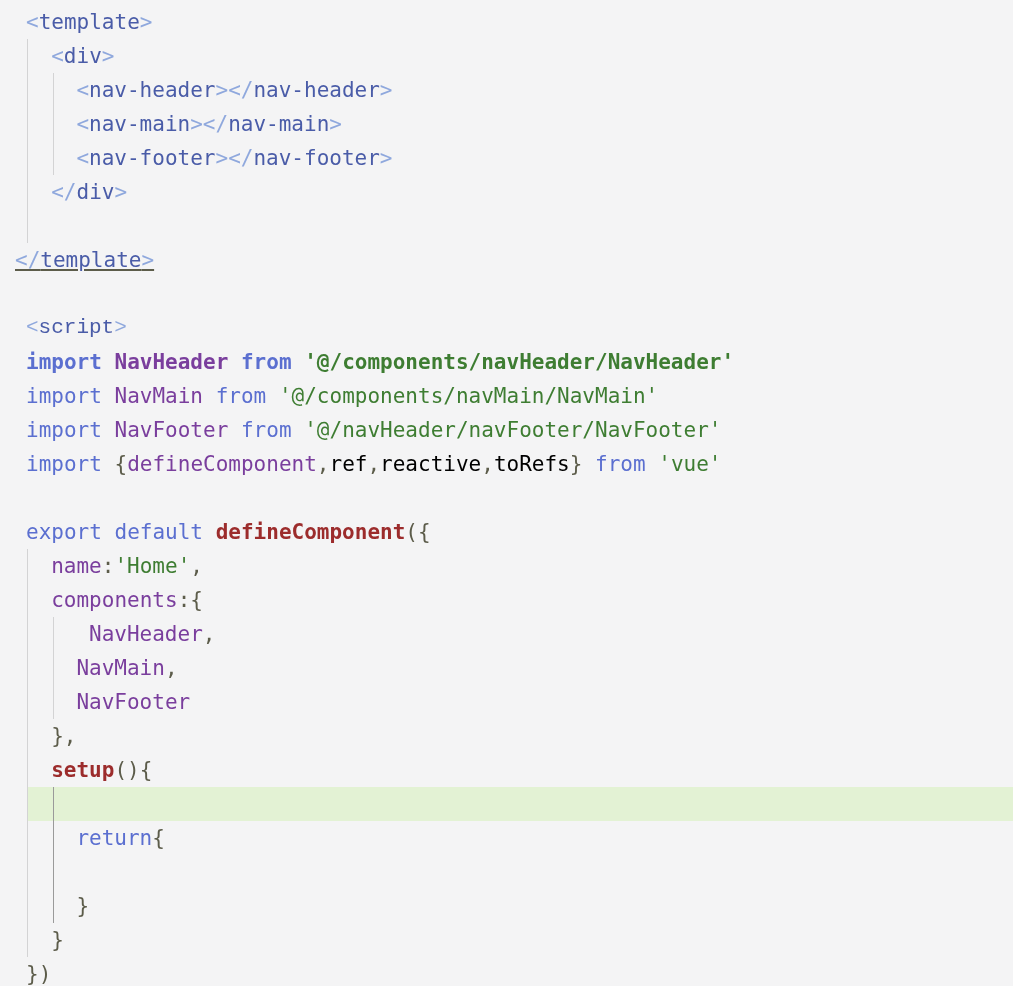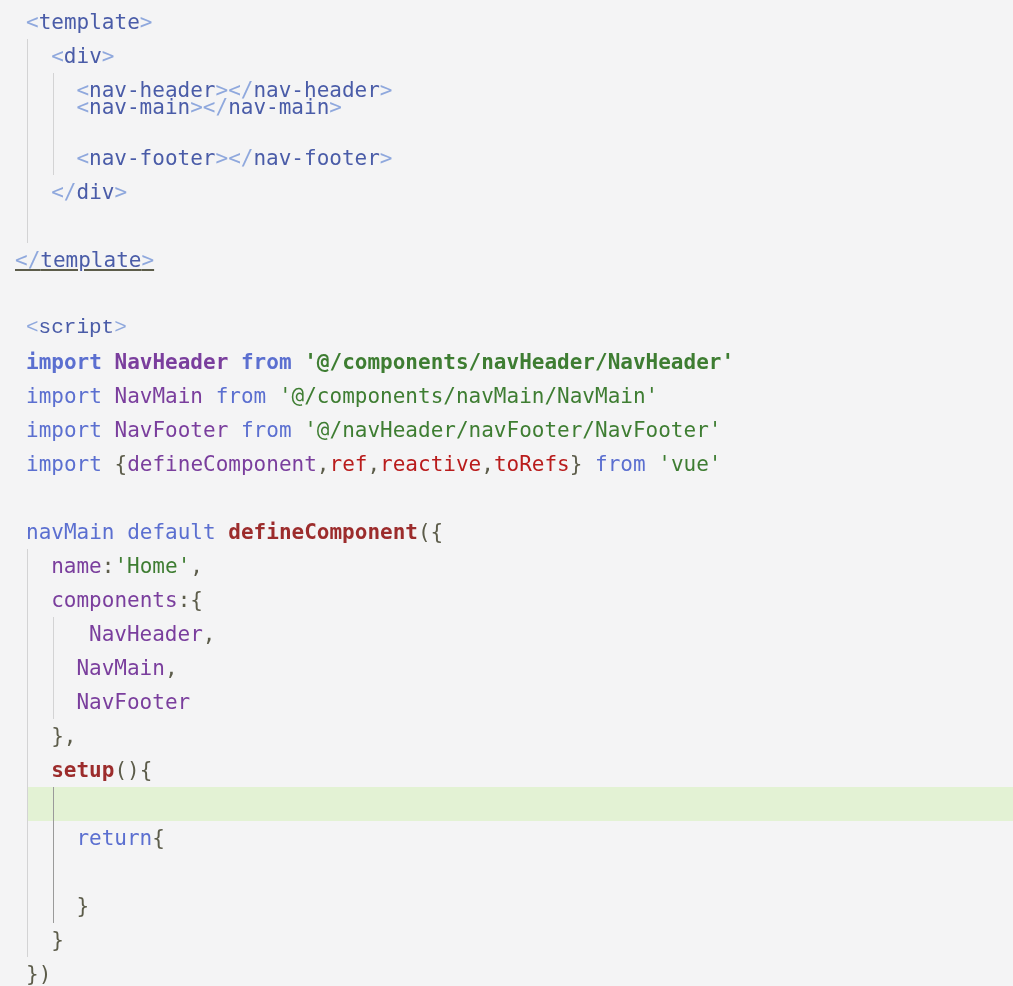--- a/index.html
+++ b/index.html
@@ -60,21 +60,21 @@
     letter-spacing: 0px;
     color: #5c5c4a;
   }
 
   
   .t-punct    { color: #5c5c4a; }
   .t-bracket  { color: #8fa8dd; }
   .t-tag      { color: #4a5ca8; }
   .t-keyword  { color: #5b6fd0; }
   .t-ident    { color: #7a3e9d; }
-  .t-faded    { color: #b91c1c; }
+  .t-faded    { color: #000000; }
   .t-string   { color: #3e7d32; }
   .t-func     { color: #9c2c2c; font-weight: bold; }
 </style>
 </head>
 <body>
 
 <div id="editor">
   <div class="code-surface">
 
     <div class="line-highlight" style="top: 787px;"></div>
@@ -84,33 +84,33 @@
         <div class="indent-guide" style="left: 53px; top: 73px; height: 102px;"></div>
         <div class="indent-guide" style="left: 27px; top: 549px; height: 408px;"></div>
         <div class="indent-guide" style="left: 53px; top: 617px; height: 102px;"></div>
         <div class="indent-guide active" style="left: 53px; top: 787px; height: 136px;"></div>
       </div>
 
     <div id="code-lines">
         <div class="code-line" style="top: 5px; left: 26px;"><span class="t-bracket">&lt;</span><span class="t-tag">template</span><span class="t-bracket">&gt;</span></div>
         <div class="code-line" style="top: 39px; left: 51.2px;"><span class="t-bracket">&lt;</span><span class="t-tag">div</span><span class="t-bracket">&gt;</span></div>
         <div class="code-line" style="top: 73px; left: 76.4px;"><span class="t-bracket">&lt;</span><span class="t-tag">nav-header</span><span class="t-bracket">&gt;&lt;/</span><span class="t-tag">nav-header</span><span class="t-bracket">&gt;</span></div>
-        <div class="code-line" style="top: 90px; left: 76.4px; text-align: center;"><span class="t-bracket">&lt;</span><span class="t-tag">nav-main</span><span class="t-bracket">&gt;&lt;/</span><span class="t-tag">nav-main</span><span class="t-bracket">&gt;</span></div>
+        <div class="code-line" style="top: 107px; left: 76.4px; text-align: center;"><span class="t-bracket">&lt;</span><span class="t-tag">nav-main</span><span class="t-bracket">&gt;&lt;/</span><span class="t-tag">nav-main</span><span class="t-bracket">&gt;</span></div>
         <div class="code-line" style="top: 141px; left: 76.4px;"><span class="t-bracket">&lt;</span><span class="t-tag">nav-footer</span><span class="t-bracket">&gt;&lt;/</span><span class="t-tag">nav-footer</span><span class="t-bracket">&gt;</span></div>
         <div class="code-line" style="top: 175px; left: 51.2px;"><span class="t-bracket">&lt;/</span><span class="t-tag">div</span><span class="t-bracket">&gt;</span></div>
         <div class="code-line" style="top: 209px; left: 26px;"></div>
         <div class="code-line" style="top: 243px; left: 15px; text-decoration: underline;"><span class="t-bracket">&lt;/</span><span class="t-tag">template</span><span class="t-bracket">&gt;</span></div>
         <div class="code-line" style="top: 277px; left: 26px;"></div>
         <div class="code-line" style="top: 311px; left: 26px; font-family: Liberation Mono, monospace;"><span class="t-bracket">&lt;</span><span class="t-tag">script</span><span class="t-bracket">&gt;</span></div>
         <div class="code-line" style="top: 345px; left: 26px; font-weight: bold;"><span class="t-keyword">import</span><span class="t-punct"> </span><span class="t-ident">NavHeader</span><span class="t-punct"> </span><span class="t-keyword">from</span><span class="t-punct"> </span><span class="t-string">'@/components/navHeader/NavHeader'</span></div>
         <div class="code-line" style="top: 379px; left: 26px;"><span class="t-keyword">import</span><span class="t-punct"> </span><span class="t-ident">NavMain</span><span class="t-punct"> </span><span class="t-keyword">from</span><span class="t-punct"> </span><span class="t-string">'@/components/navMain/NavMain'</span></div>
         <div class="code-line" style="top: 413px; left: 26px;"><span class="t-keyword">import</span><span class="t-punct"> </span><span class="t-ident">NavFooter</span><span class="t-punct"> </span><span class="t-keyword">from</span><span class="t-punct"> </span><span class="t-string">'@/navHeader/navFooter/NavFooter'</span></div>
         <div class="code-line" style="top: 447px; left: 26px;"><span class="t-keyword">import</span><span class="t-punct"> </span><span class="t-punct">{</span><span class="t-ident">defineComponent</span><span class="t-punct">,</span><span class="t-faded">ref</span><span class="t-punct">,</span><span class="t-faded">reactive</span><span class="t-punct">,</span><span class="t-faded">toRefs</span><span class="t-punct">}</span><span class="t-punct"> </span><span class="t-keyword">from</span><span class="t-punct"> </span><span class="t-string">'vue'</span></div>
         <div class="code-line" style="top: 481px; left: 26px;"></div>
-        <div class="code-line" style="top: 515px; left: 26px;"><span class="t-keyword">navMain default</span><span class="t-punct"> </span><span class="t-func">defineComponent</span><span class="t-punct">({</span></div>
+        <div class="code-line" style="top: 515px; left: 26px;"><span class="t-keyword">export default</span><span class="t-punct"> </span><span class="t-func">defineComponent</span><span class="t-punct">({</span></div>
         <div class="code-line" style="top: 549px; left: 51.2px;"><span class="t-ident">name</span><span class="t-punct">:</span><span class="t-string">'Home'</span><span class="t-punct">,</span></div>
         <div class="code-line" style="top: 583px; left: 51.2px;"><span class="t-ident">components</span><span class="t-punct">:{</span></div>
         <div class="code-line" style="top: 617px; left: 89px;"><span class="t-ident">NavHeader</span><span class="t-punct">,</span></div>
         <div class="code-line" style="top: 651px; left: 76.4px;"><span class="t-ident">NavMain</span><span class="t-punct">,</span></div>
         <div class="code-line" style="top: 685px; left: 76.4px;"><span class="t-ident">NavFooter</span></div>
         <div class="code-line" style="top: 719px; left: 51.2px;"><span class="t-punct">},</span></div>
         <div class="code-line" style="top: 753px; left: 51.2px;"><span class="t-func">setup</span><span class="t-punct">(){</span></div>
         <div class="code-line" style="top: 787px; left: 76.4px;"></div>
         <div class="code-line" style="top: 821px; left: 76.4px;"><span class="t-keyword">return</span><span class="t-punct">{</span></div>
         <div class="code-line" style="top: 855px; left: 76.4px;"></div>

